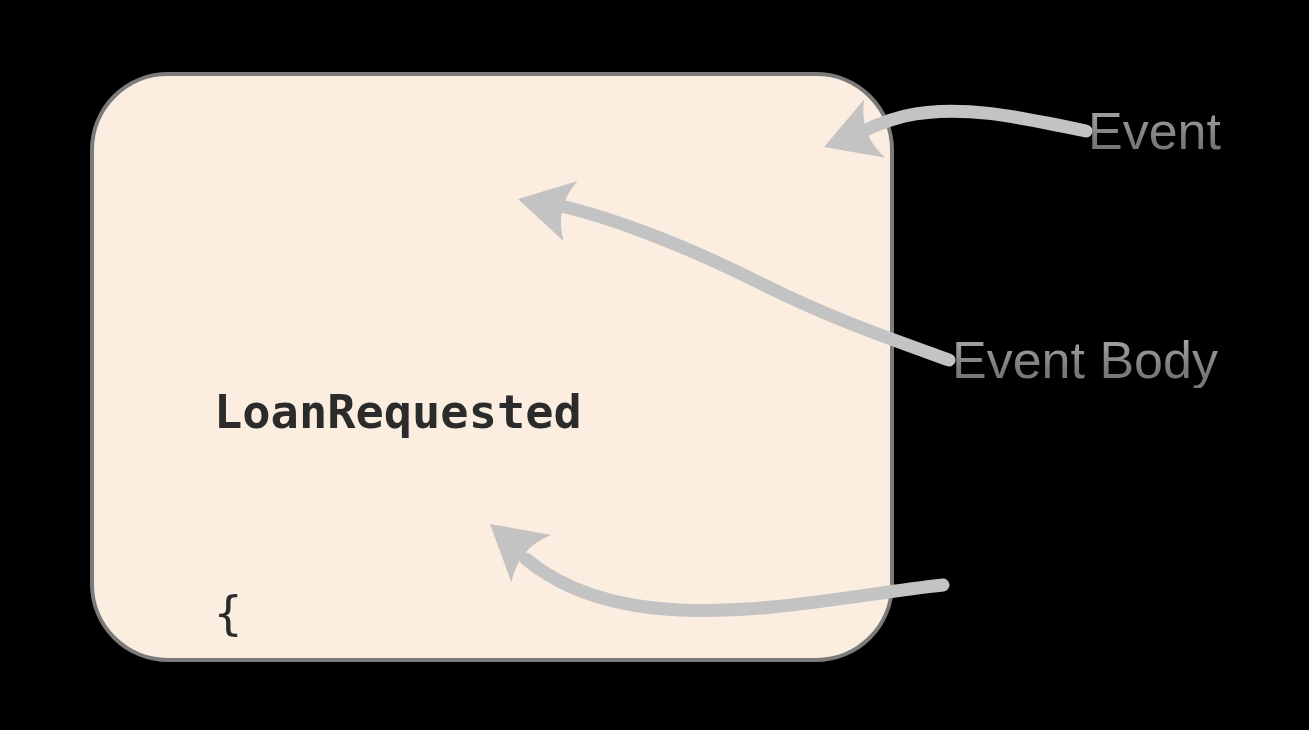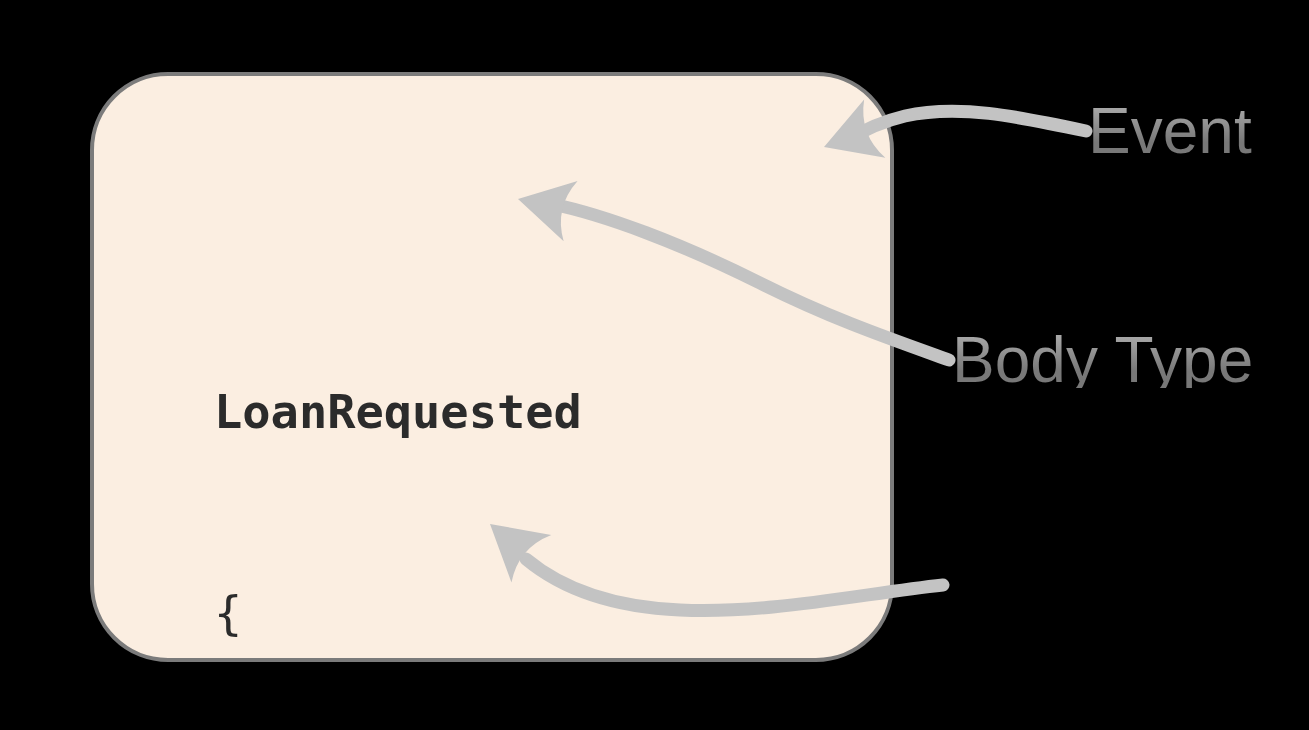--- a/index.html
+++ b/index.html
@@ -35,21 +35,21 @@
     font-family: "DejaVu Sans Mono", monospace;
     font-size: 47px;
     line-height: 67px;
     color: var(--code-text);
     white-space: pre;
   }
   .code-line{ white-space: pre; }
   .code-title{ font-weight: bold; }
   .annotation-label{
     position:absolute;
-    font-size: 64px;
+    font-size: 52px;
     line-height: 56px;
     white-space: nowrap;
     background: linear-gradient(180deg, var(--label-light) 0%, var(--label-dark) 70%);
     -webkit-background-clip: text;
     background-clip: text;
     color: transparent;
   }
   .label-event{ left:1088px; top:103px; }
   .label-event-type{ left:952px; top:332px; }
   .label-event-body{ left:944px; top:557px; }
@@ -90,15 +90,15 @@
       <path class="head" transform="translate(518,199) rotate(13)" d="M 0 0 L 54 -31 Q 37 0 54 31 Z"></path>
     </g>
 
     <g>
       <path class="shaft" d="M 943 585 C 860 594, 770 614, 680 610 C 612 607, 562 589, 526 559"></path>
       <path class="head" transform="translate(490,524) rotate(40)" d="M 0 0 L 54 -31 Q 37 0 54 31 Z"></path>
     </g>
   </svg>
 
   <div class="annotation-label label-event">Event</div>
-  <div class="annotation-label label-event-type">Body Type</div>
+  <div class="annotation-label label-event-type">Event Body</div>
 
 </div>
 
 </body></html>

